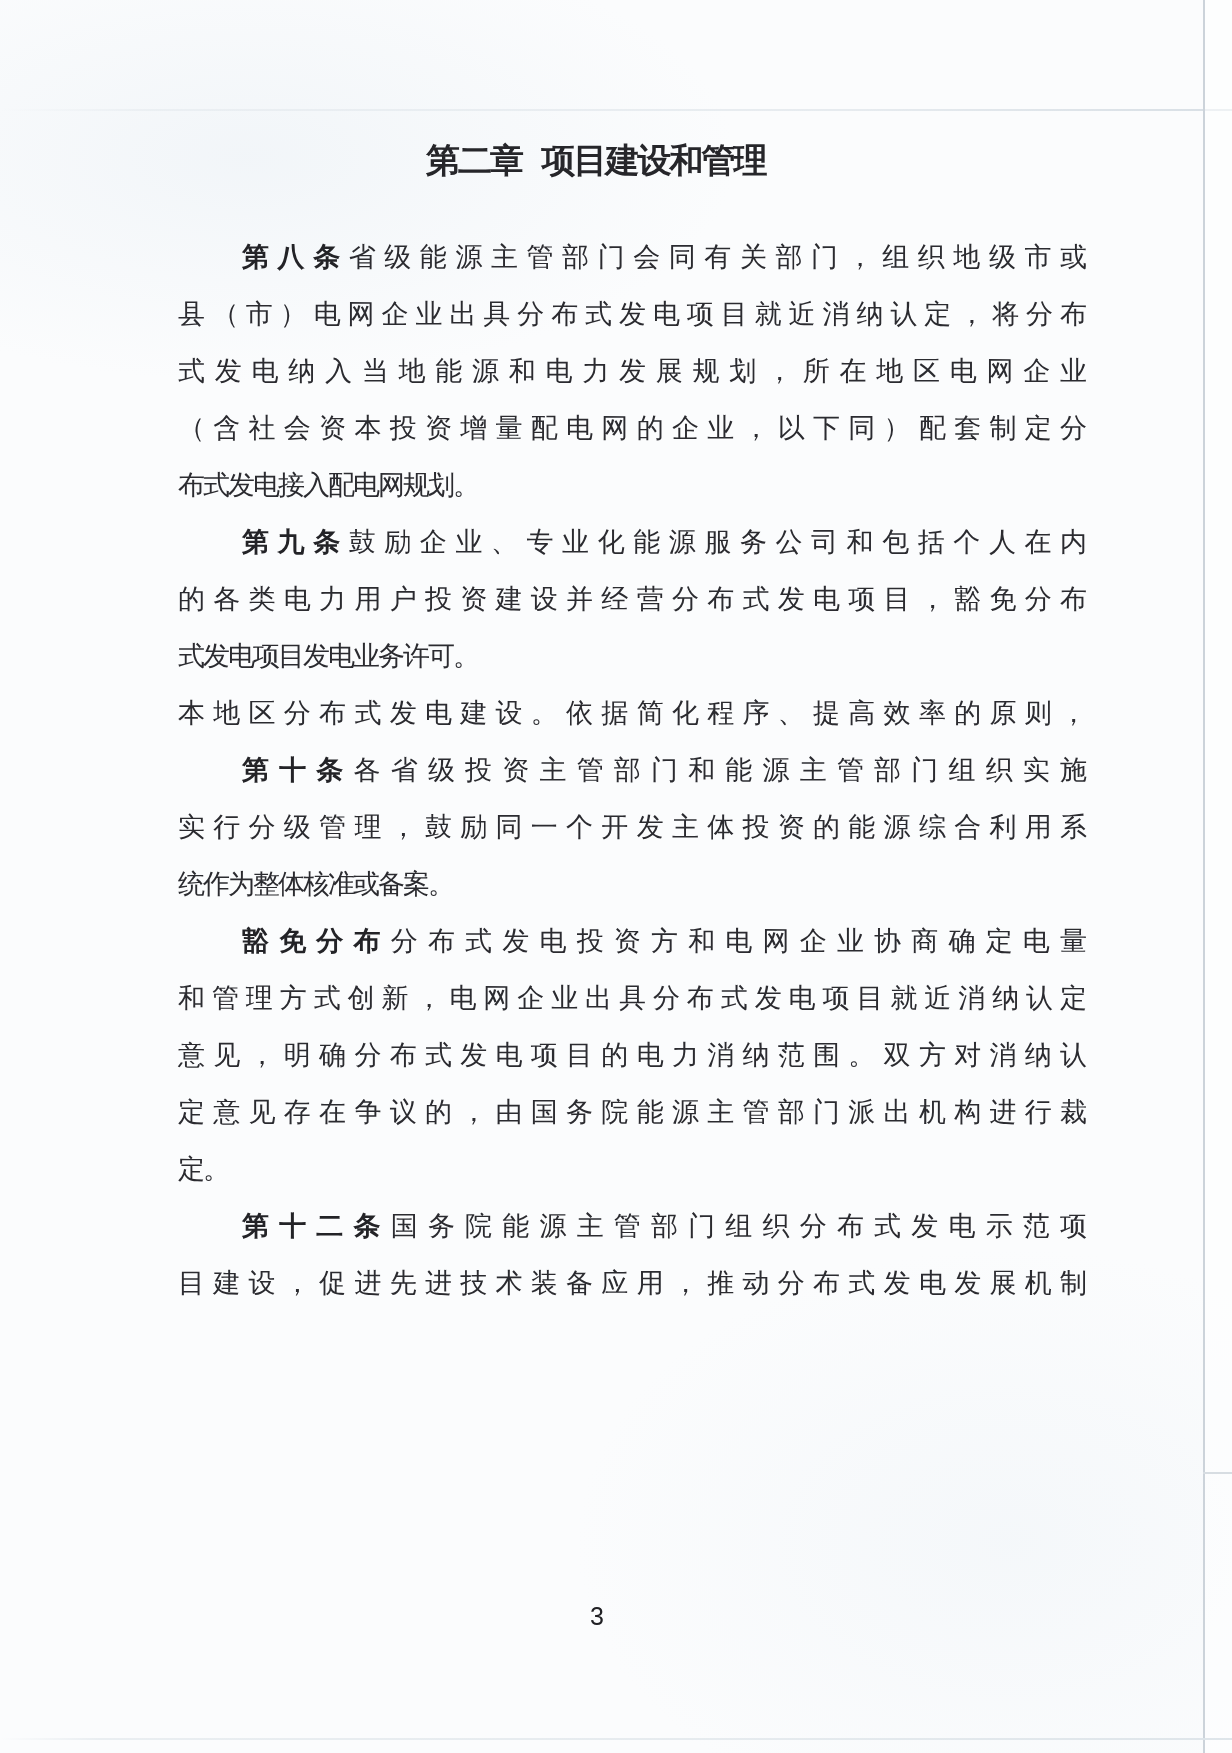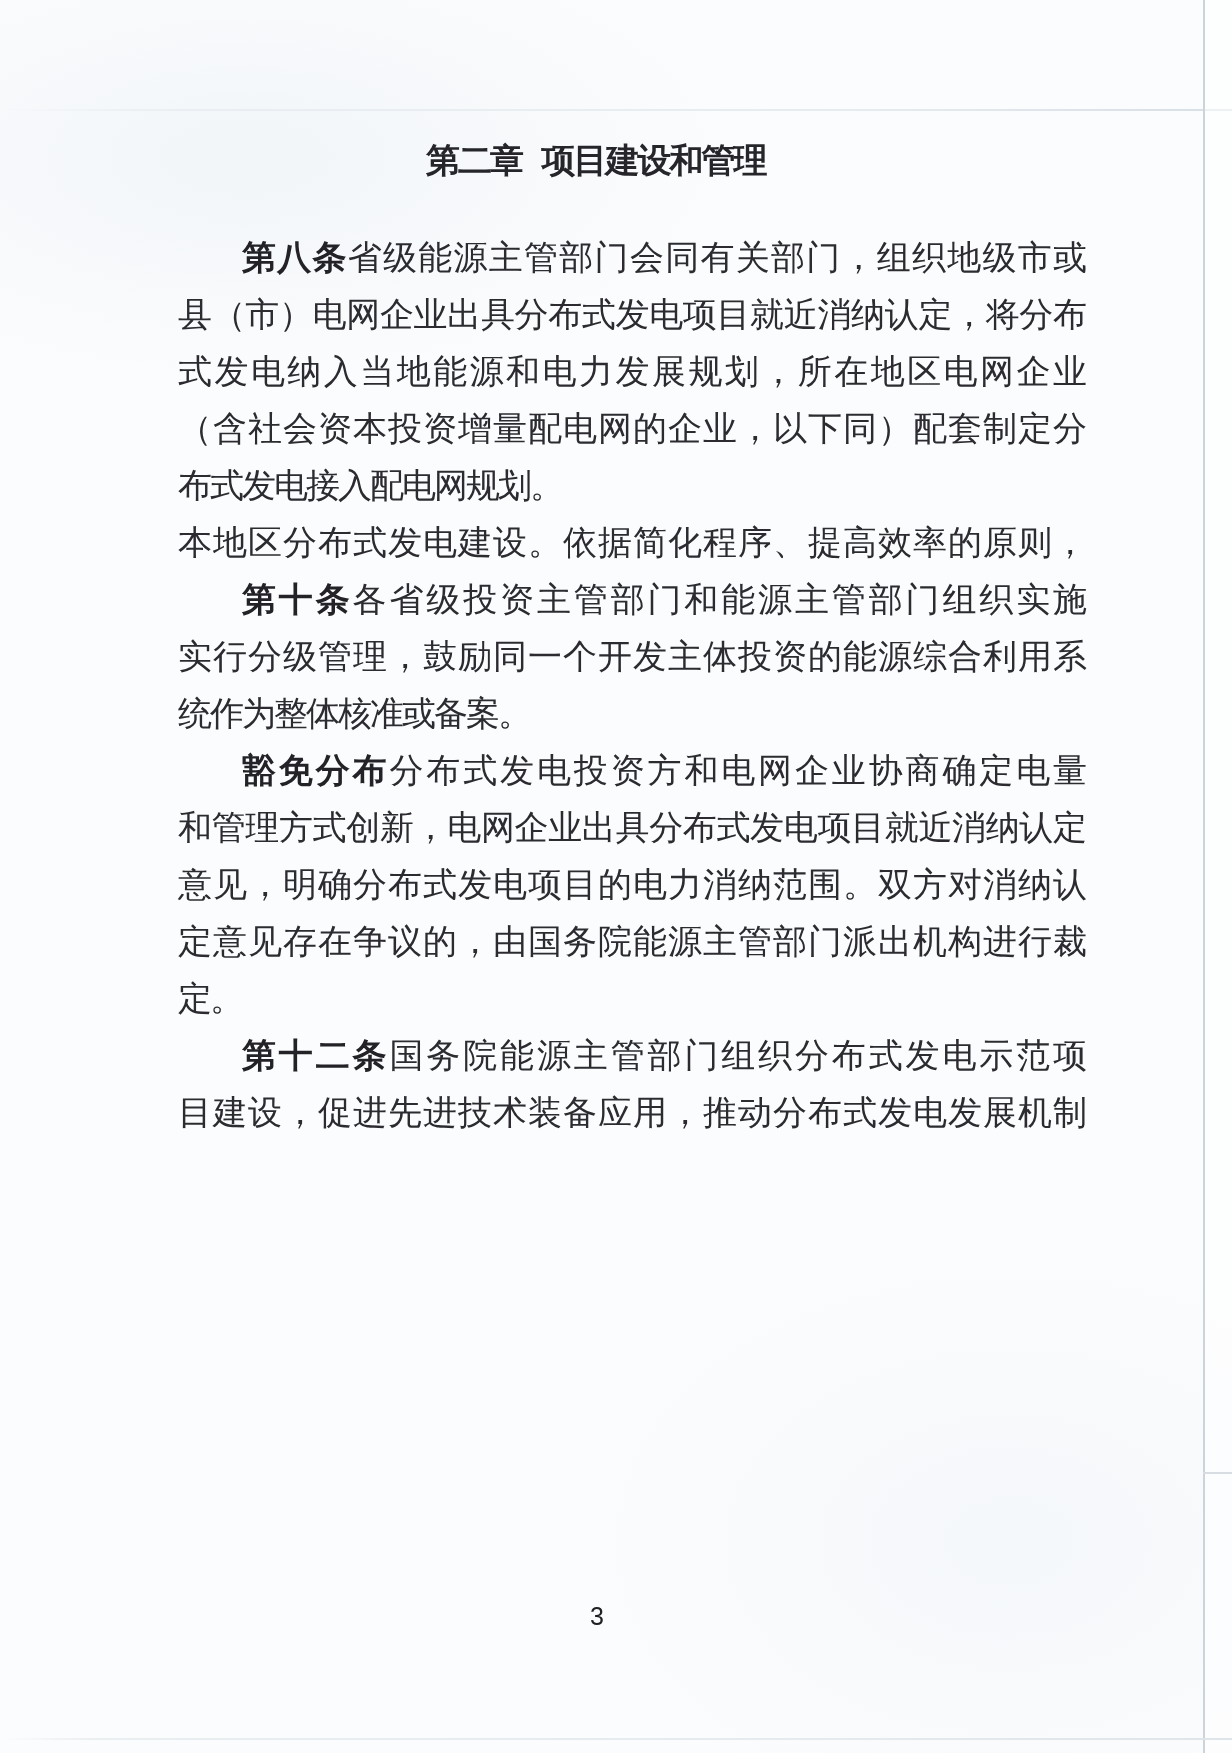--- a/index.html
+++ b/index.html
@@ -58,21 +58,21 @@
     color: #26262a;
     white-space: nowrap;
   }
 
   .doc-body {
     position: absolute; top: 229px; left: 178px;
     width: 907px;
   }
   .line {
     height: 57px; line-height: 57px;
-    font-size: 34px;
+    font-size: 27px;
     letter-spacing: -2px;
     color: #2b2b30;
     text-align: justify;
     text-align-last: left;
     overflow: visible;
   }
   .line.fill { text-align-last: justify; }
   .line.first { text-indent: 64px; }
   .label {
     font-family: "Liberation Sans", "DejaVu Sans", sans-serif;
@@ -102,20 +102,25 @@
 
   <div class="doc-body">
       <div>
         <div class="line fill first"><span class="label">第八条</span>省级能源主管部门会同有关部门，组织地级市或</div>
         <div class="line fill">县（市）电网企业出具分布式发电项目就近消纳认定，将分布</div>
         <div class="line fill">式发电纳入当地能源和电力发展规划，所在地区电网企业</div>
         <div class="line fill">（含社会资本投资增量配电网的企业，以下同）配套制定分</div>
         <div class="line">布式发电接入配电网规划。</div>
       </div>
       <div>
+        <div class="line fill first"><span class="label">第九条</span>鼓励企业、专业化能源服务公司和包括个人在内</div>
+        <div class="line fill">的各类电力用户投资建设并经营分布式发电项目，豁免分布</div>
+        <div class="line">式发电项目发电业务许可。</div>
+      </div>
+      <div>
         <div class="line fill">本地区分布式发电建设。依据简化程序、提高效率的原则，</div>
         <div class="line fill first"><span class="label">第十条</span>各省级投资主管部门和能源主管部门组织实施</div>
         <div class="line fill">实行分级管理，鼓励同一个开发主体投资的能源综合利用系</div>
         <div class="line">统作为整体核准或备案。</div>
       </div>
       <div>
         <div class="line fill first"><span class="label">豁免分布</span>分布式发电投资方和电网企业协商确定电量</div>
         <div class="line fill">和管理方式创新，电网企业出具分布式发电项目就近消纳认定</div>
         <div class="line fill">意见，明确分布式发电项目的电力消纳范围。双方对消纳认</div>
         <div class="line fill">定意见存在争议的，由国务院能源主管部门派出机构进行裁</div>

